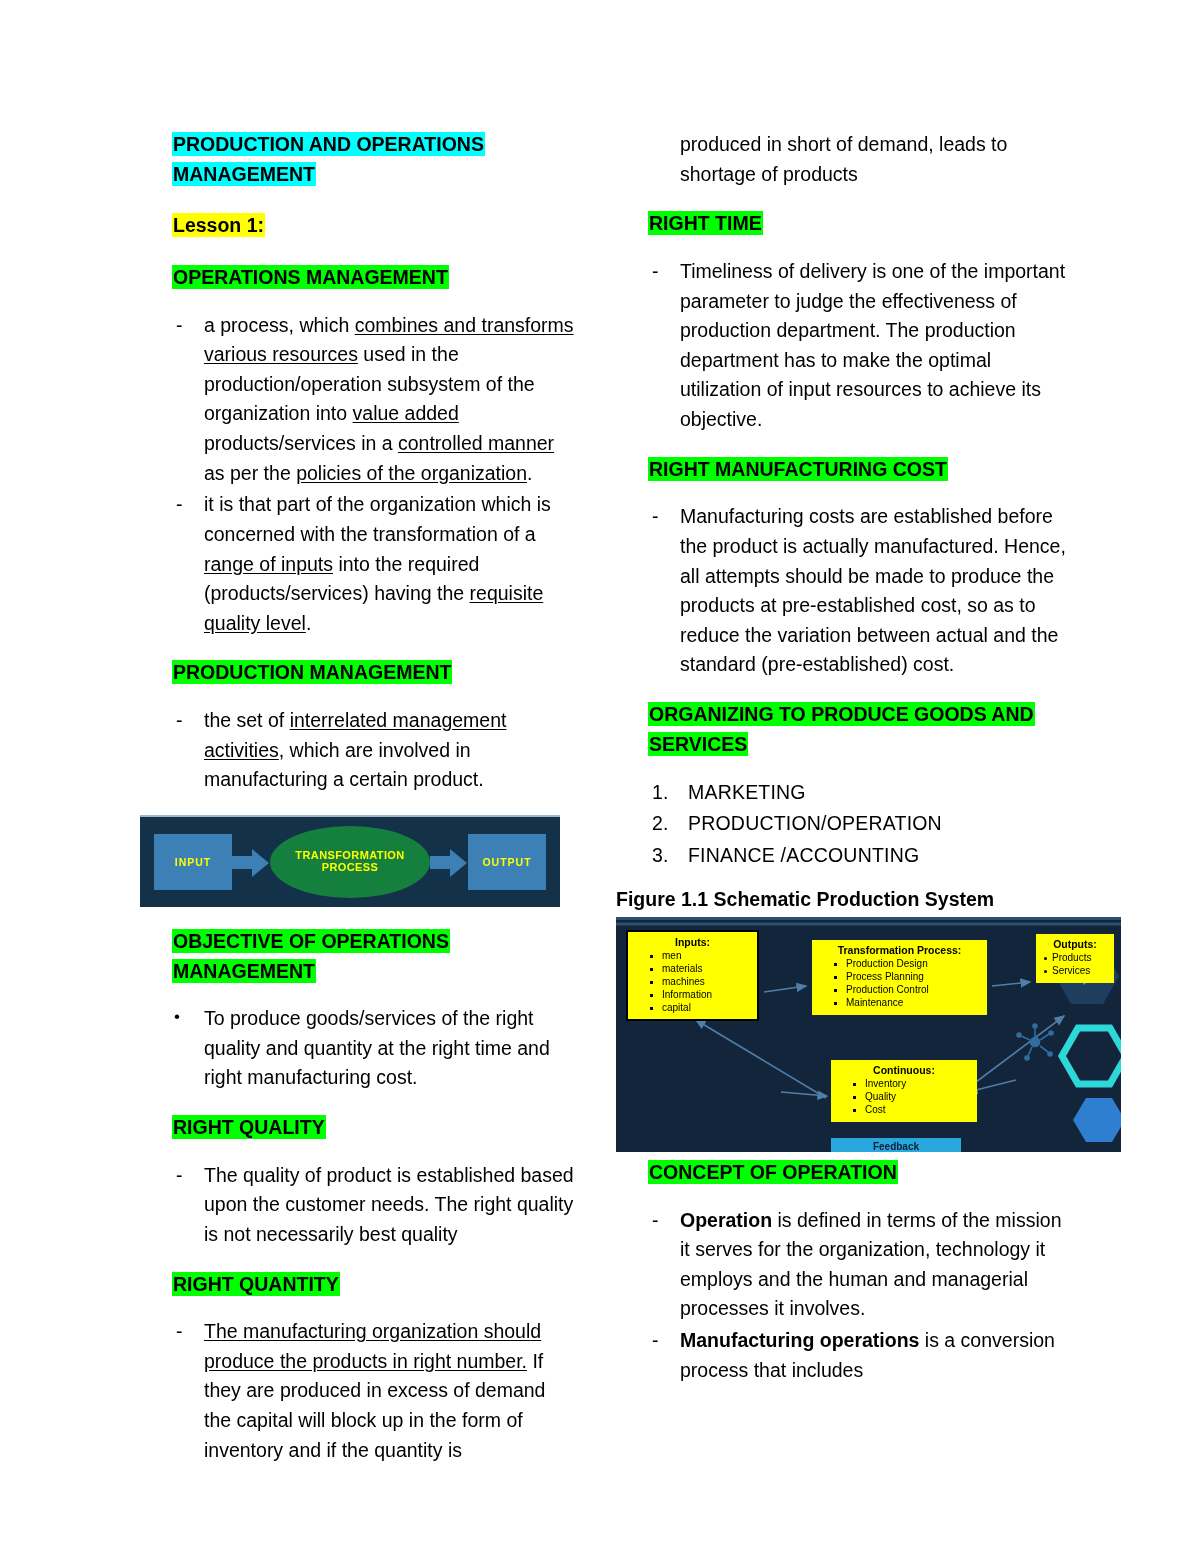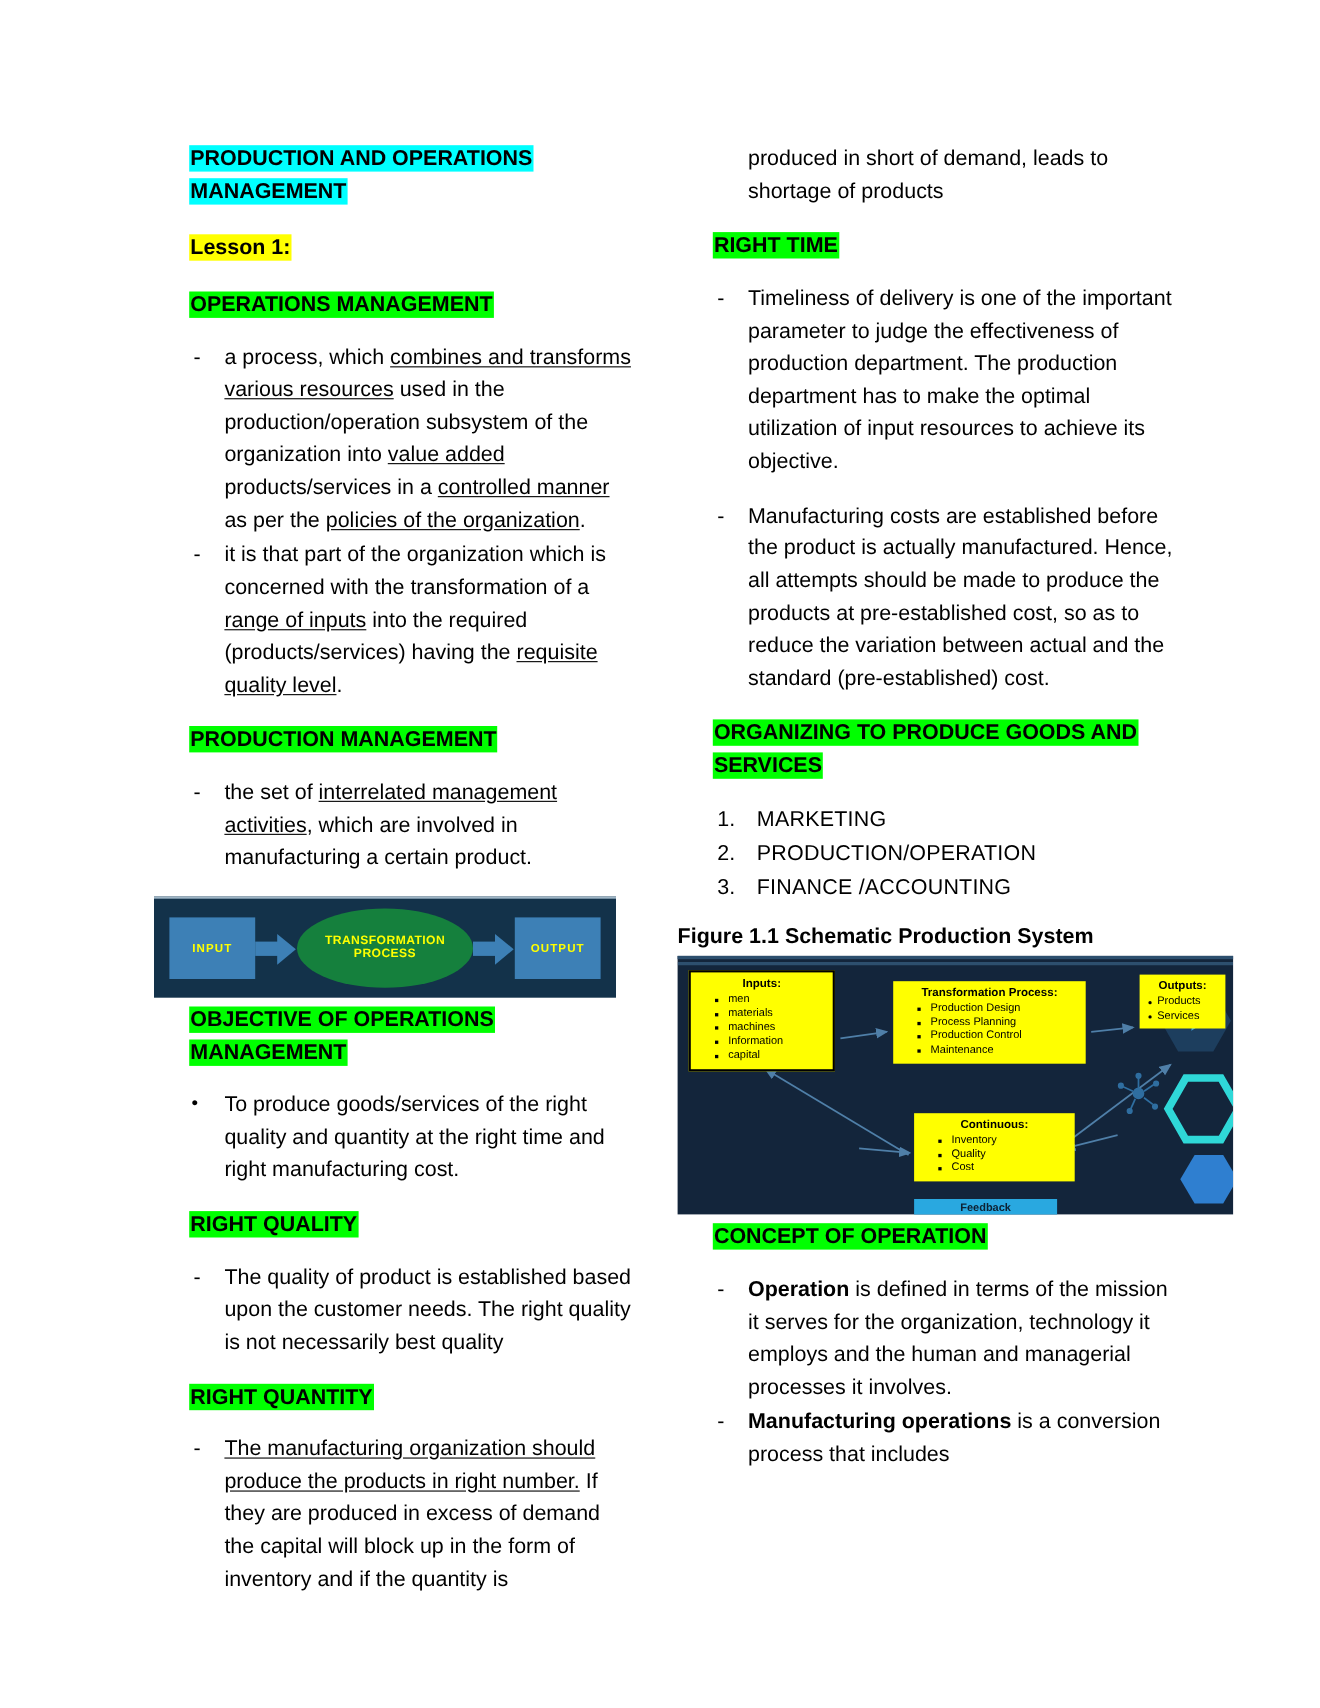--- a/index.html
+++ b/index.html
@@ -91,21 +91,21 @@
     margin: 0 0 6px 0;
   }
 
   
   .diagram1 {
     width: 420px;
     height: 92px;
     background: #13324a;
     border-top: 2px solid #9fb6c6;
     position: relative;
-    margin: 6px 0 6px 0;
+    margin: 6px 0 20px 0;
     display: flex;
     align-items: center;
     justify-content: center;
     padding: 0 14px;
   }
   .d1-box {
     width: 78px;
     height: 56px;
     background: #3d80b6;
     display: flex;
@@ -306,20 +306,23 @@
         <span class="hl hl-green">RIGHT TIME</span>
       </div>
 
       <ul class="body-list">
         <li>
           <span class="mk">-</span>
           <span>Timeliness of delivery is one of the important parameter to judge the effectiveness of production department. The production department has to make the optimal utilization of input resources to achieve its objective.</span>
         </li>
       </ul>
 
+      <div class="head-block tight">
+        <span class="hl hl-green">RIGHT MANUFACTURING COST</span>
+      </div>
 
       <ul class="body-list">
         <li>
           <span class="mk">-</span>
           <span>Manufacturing costs are established before the product is actually manufactured. Hence, all attempts should be made to produce the products at pre-established cost, so as to reduce the variation between actual and the standard (pre-established) cost.</span>
         </li>
       </ul>
 
       <div class="head-block tight head-wrap">
         <span class="hl hl-green">ORGANIZING TO PRODUCE GOODS AND</span><br>

